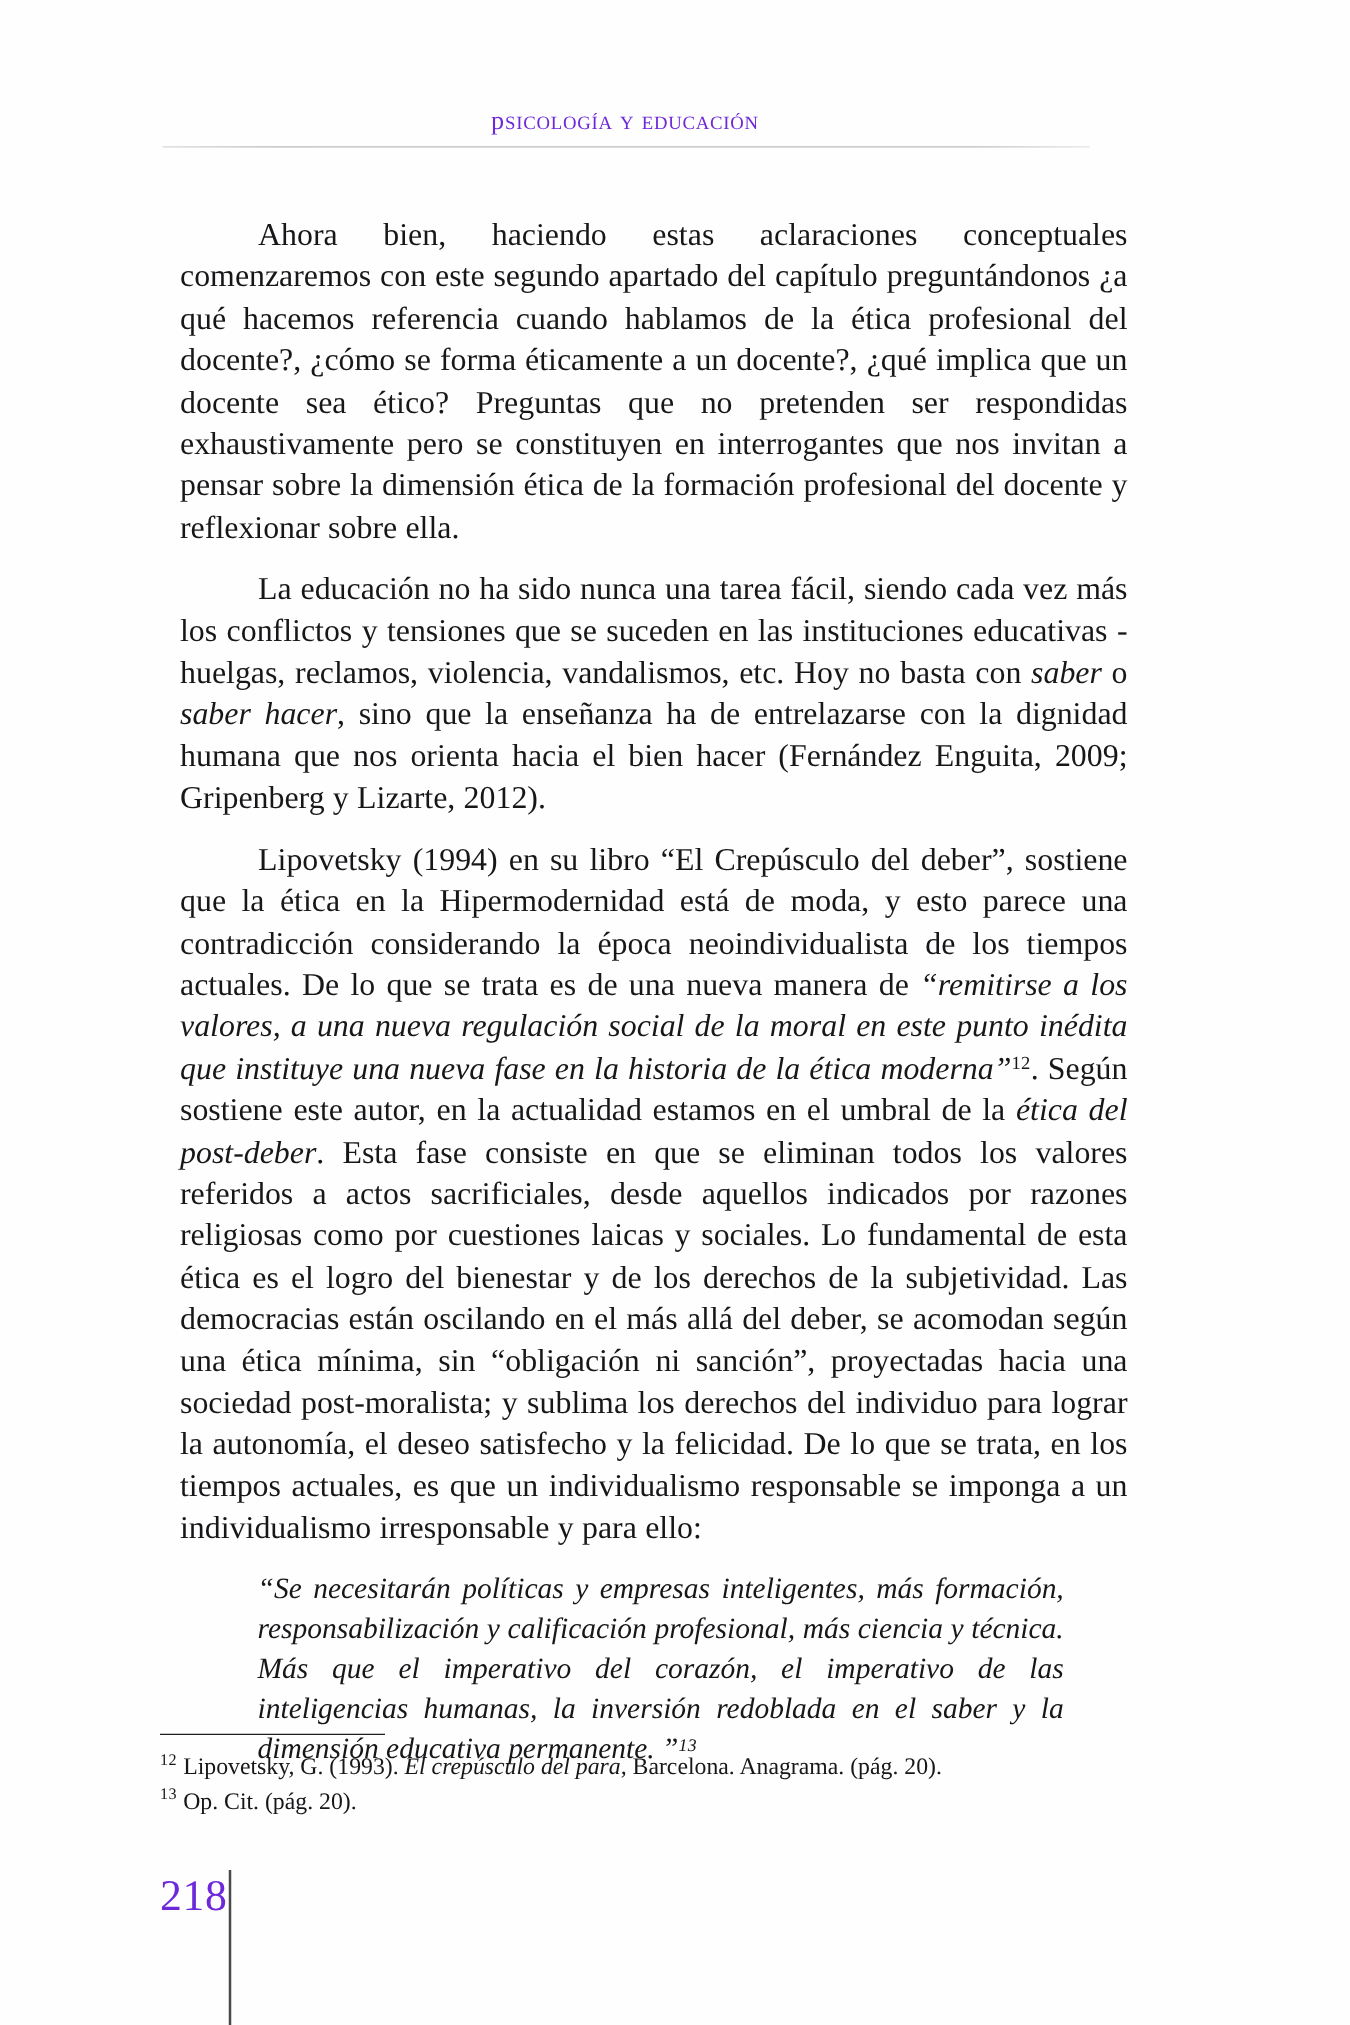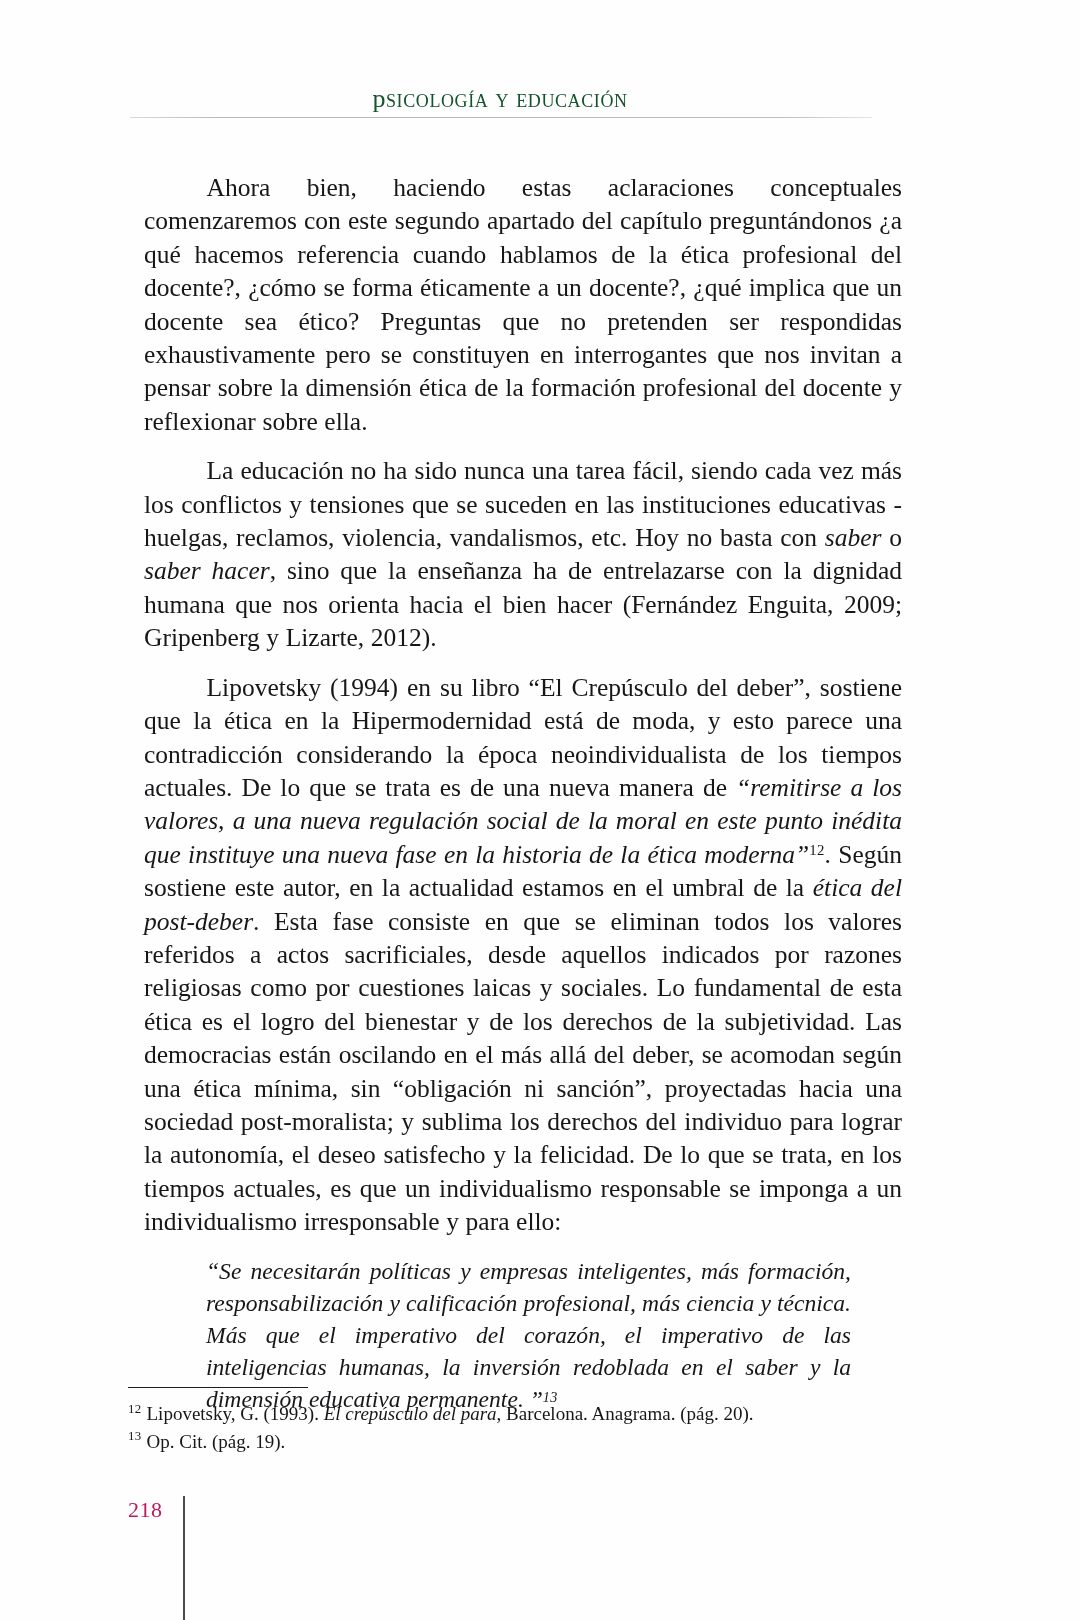--- a/index.html
+++ b/index.html
@@ -22,23 +22,23 @@
     background: #fefefe;
   }
 
   
   .runhead {
     position: absolute;
     left: 130px;
     top: 84px;
     width: 740px;
     text-align: center;
-    font-size: 26px;
+    font-size: 21px;
     letter-spacing: 0.6px;
-    color: #14532d;
+    color: #6d28d9;
     font-variant: small-caps;
     text-transform: lowercase;
   }
   .runhead::first-letter { font-variant: normal; }
 
   .runhead-rule {
     position: absolute;
     left: 130px;
     top: 117px;
     width: 742px;
@@ -120,23 +120,23 @@
     line-height: 0;
     margin-right: 5px;
     letter-spacing: 0.3px;
   }
 
   
   .folio {
     position: absolute;
     left: 128px;
     top: 1497px;
-    font-size: 22px;
+    font-size: 35px;
     letter-spacing: 0.5px;
-    color: #be185d;
+    color: #6d28d9;
   }
   .folio-rule {
     position: absolute;
     left: 183px;
     top: 1496px;
     width: 2px;
     height: 124px;
     background: #4a4a4d;
   }
 </style>
@@ -163,19 +163,19 @@
     </p>
 
     <blockquote class="quote"><span>“Se necesitarán políticas y empresas inteligentes, más formación, responsabilización y calificación profesional, más ciencia y técnica. Más que el imperativo del corazón, el imperativo de las inteligencias humanas, la inversión redoblada en el saber y la dimensión educativa permanente. ”</span><sup class="fn">13</sup></blockquote>
 
   </div>
 
   <div class="fn-rule"></div>
 
   <div class="footnotes">
     <div><span class="marker">12</span><span>Lipovetsky, G. (1993). </span><em>El crepúsculo del para</em><span>, Barcelona. Anagrama. (pág. 20).</span></div>
-    <div><span class="marker">13</span><span>Op. Cit. (pág. 19).</span></div>
+    <div><span class="marker">13</span><span>Op. Cit. (pág. 20).</span></div>
   </div>
 
   <div class="folio">218</div>
   <div class="folio-rule"></div>
 
 </div>
 
 </body></html>

